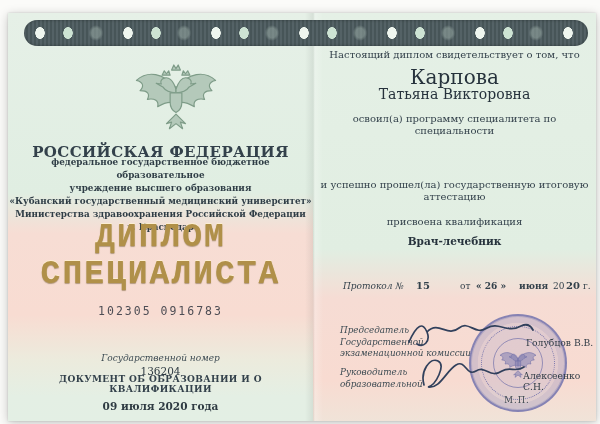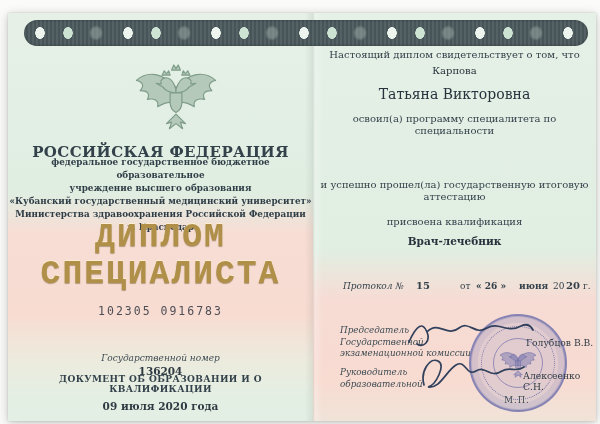--- a/index.html
+++ b/index.html
@@ -49,25 +49,25 @@
   .title1{top:206px;}
   .title2{top:243px;}
   .big-title{
     font-size:33px;font-weight:bold;letter-spacing:2px;color:#b09049;
     text-shadow:0 1px 1px rgba(96,72,22,.45), 0 -1px 0 rgba(255,244,210,.7);
     font-family:Liberation Mono, monospace;
   }
   .serial{top:291px;font-family:"DejaVu Sans Mono","Liberation Mono",monospace;font-size:11.5px;letter-spacing:2px;color:#4e4e55;}
   .doctype{top:322px;font-size:9px;font-weight:bold;letter-spacing:.4px;margin-top:39px;}
   .reglabel{top:340px;}
-  .regnum{top:352px;font-size:10.5px;font-weight:bold;color:#2e3a42;}
+  .regnum{top:352px;font-size:10.5px;font-weight:normal;color:#2e3a42;}
   .datelabel{top:374px;}
   .dateval{top:387px;font-size:10.5px;font-weight:bold;color:#2e3a42;}
   .intro{top:36px;}
-  .surname{top:52px;font-size:10px;color:#26323c;}
+  .surname{top:52px;font-size:20px;color:#26323c;}
   .givenname{top:73px;font-size:14px;color:#26323c;}
   .program{top:100px;}
   .specialty{top:119px;font-size:9.5px;font-weight:bold;}
   .attest{top:166px;}
   .commission{top:189px;}
   .quallabel{top:203px;}
   .qualification{top:222px;font-size:10.5px;font-weight:bold;color:#26323c;}
   .protocol-row{position:absolute;left:305px;top:268px;width:283px;height:14px;font-size:9px;color:#33414b;}
   .protocol-row span{position:absolute;}
   .pr-label{left:30px;font-style:italic;}

